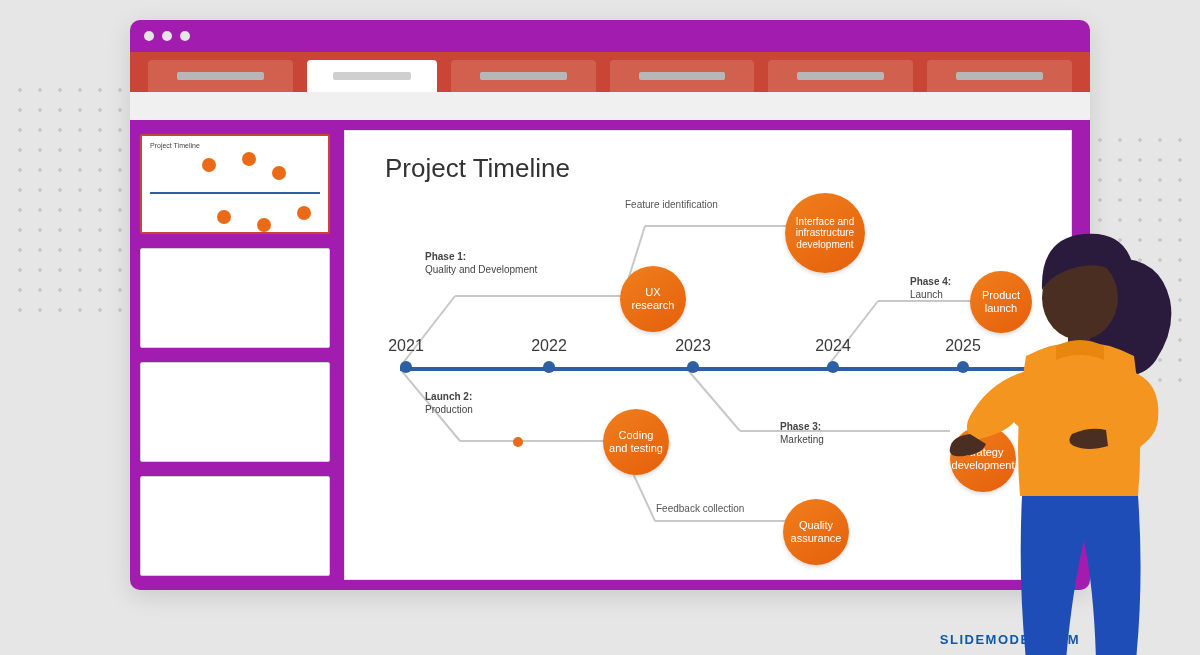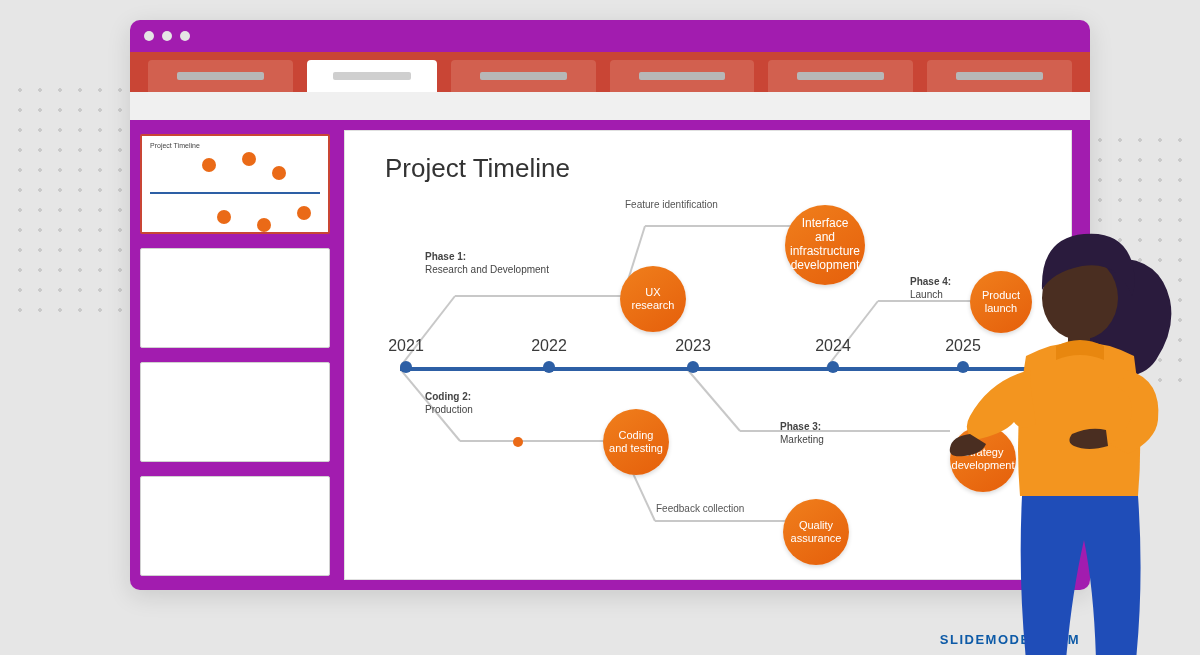--- a/index.html
+++ b/index.html
@@ -183,42 +183,42 @@
           <div class="tick" style="left:427px;"></div>
           <div class="tick" style="left:557px;"></div>
           <div class="tick-label" style="left:6px;">2021</div>
           <div class="tick-label" style="left:149px;">2022</div>
           <div class="tick-label" style="left:293px;">2023</div>
           <div class="tick-label" style="left:433px;">2024</div>
           <div class="tick-label" style="left:563px;">2025</div>
         </div>
 
         <div class="phase-label" style="left:80px; top:120px;">
-          <b>Phase 1:</b><br><span>Research and Development</span>
+          <b>Phase 1:</b><br><span>Quality and Development</span>
         </div>
         <div class="phase-label" style="left:80px; top:260px;">
-          <b>Coding 2:</b><br><span>Production</span>
+          <b>Launch 2:</b><br><span>Production</span>
         </div>
         <div class="phase-label" style="left:435px; top:290px;">
           <b>Phase 3:</b><br><span>Marketing</span>
         </div>
         <div class="phase-label" style="left:565px; top:145px;">
           <b>Phase 4:</b><br><span>Launch</span>
         </div>
 
         <div class="branch-label" style="left:280px; top:68px;">Feature identification</div>
         <div class="branch-label" style="left:280px; top:372px;padding-left:31px;">Feedback collection</div>
 
         <div class="branch-node" style="left:276px; top:162px;"></div>
         <div class="branch-node" style="left:168px; top:306px;"></div>
 
         <div class="bubble" style="left:275px; top:135px; width:66px; height:66px;">
             <span>UX research</span>
           </div>
-        <div class="bubble" style="left:440px; top:74px;  width:80px; height:80px; font-size:12px;">
+        <div class="bubble" style="left:440px; top:62px;  width:80px; height:80px; font-size:10px;">
             <span>Interface and infrastructure development</span>
           </div>
         <div class="bubble" style="left:258px; top:278px; width:66px; height:66px;">
             <span>Coding and testing</span>
           </div>
         <div class="bubble" style="left:438px; top:368px; width:66px; height:66px;">
             <span>Quality assurance</span>
           </div>
         <div class="bubble" style="left:625px; top:140px; width:62px; height:62px;">
             <span>Product launch</span>

